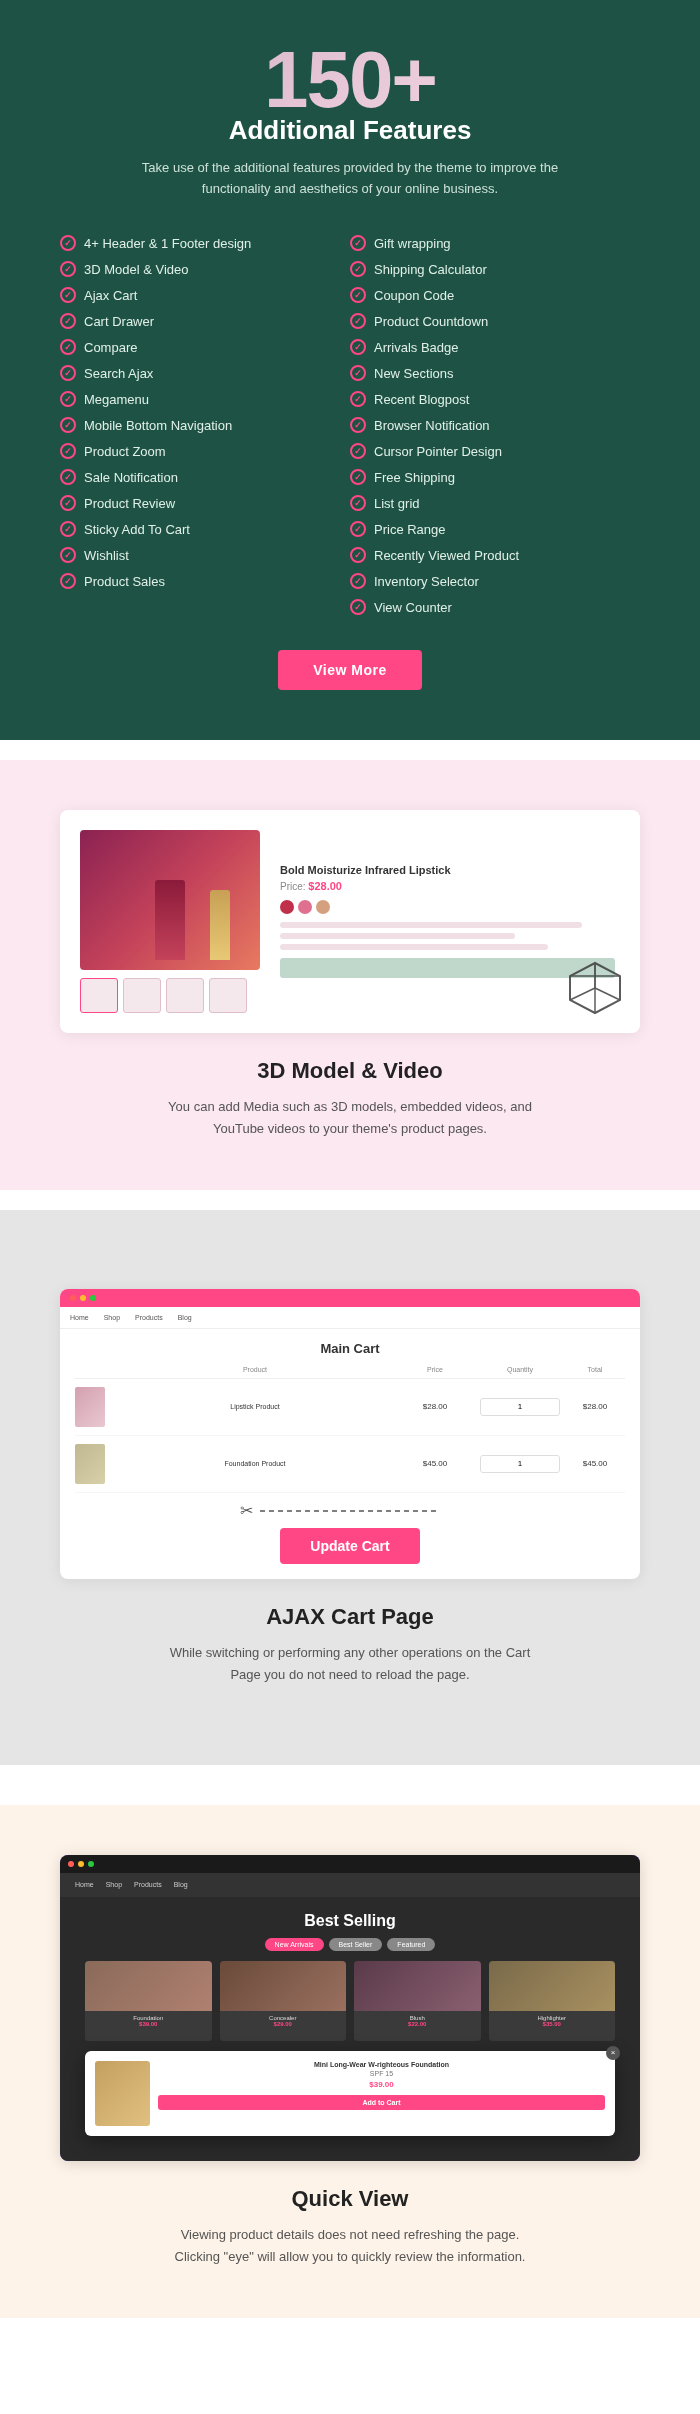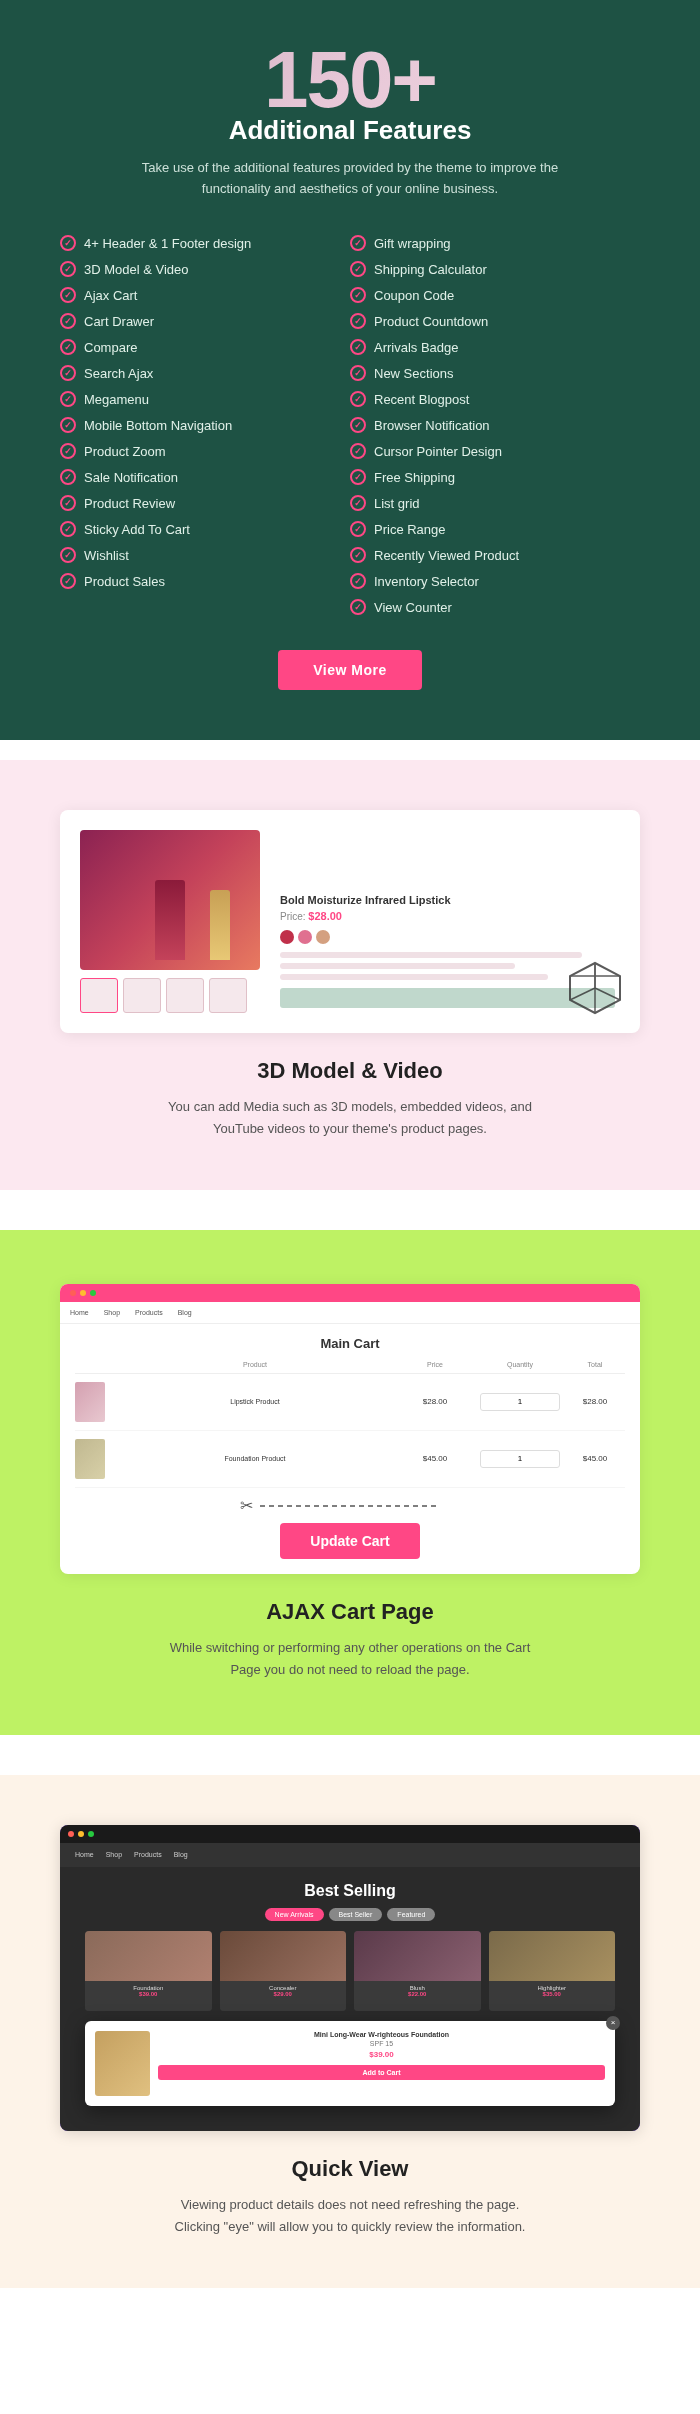--- a/index.html
+++ b/index.html
@@ -91,21 +91,21 @@
       background: #fff;
       border-radius: 8px;
       padding: 20px;
       margin-bottom: 25px;
       box-shadow: 0 2px 15px rgba(0,0,0,0.08);
       position: relative;
     }
     .model-mockup {
       display: flex;
       gap: 15px;
-      align-items: flex-end;
+      align-items: center;
     }
     .product-img-area {
       width: 180px;
       flex-shrink: 0;
     }
     .product-main-img {
       width: 180px;
       height: 140px;
       background: linear-gradient(135deg, #8b2252, #c4425a, #e87a60);
       border-radius: 4px;
@@ -203,24 +203,23 @@
     .section-desc {
       font-size: 13px;
       color: #555;
       line-height: 1.7;
       max-width: 380px;
       margin: 0 auto;
     }
 
     
     .ajax-section {
-      background-color: #bef264;
-      padding: 54px 60px;
-      text-align: center;
-      margin-top: 20px;
+      background-color: #e5e5e5;
+      padding: 79px 60px;
+      text-align: center;
     }
     .cart-mockup-outer {
       background: #fff;
       border-radius: 8px;
       overflow: hidden;
       box-shadow: 0 2px 15px rgba(0,0,0,0.08);
       margin-bottom: 25px;
     }
     .cart-header-bar {
       background: #ff4785;

